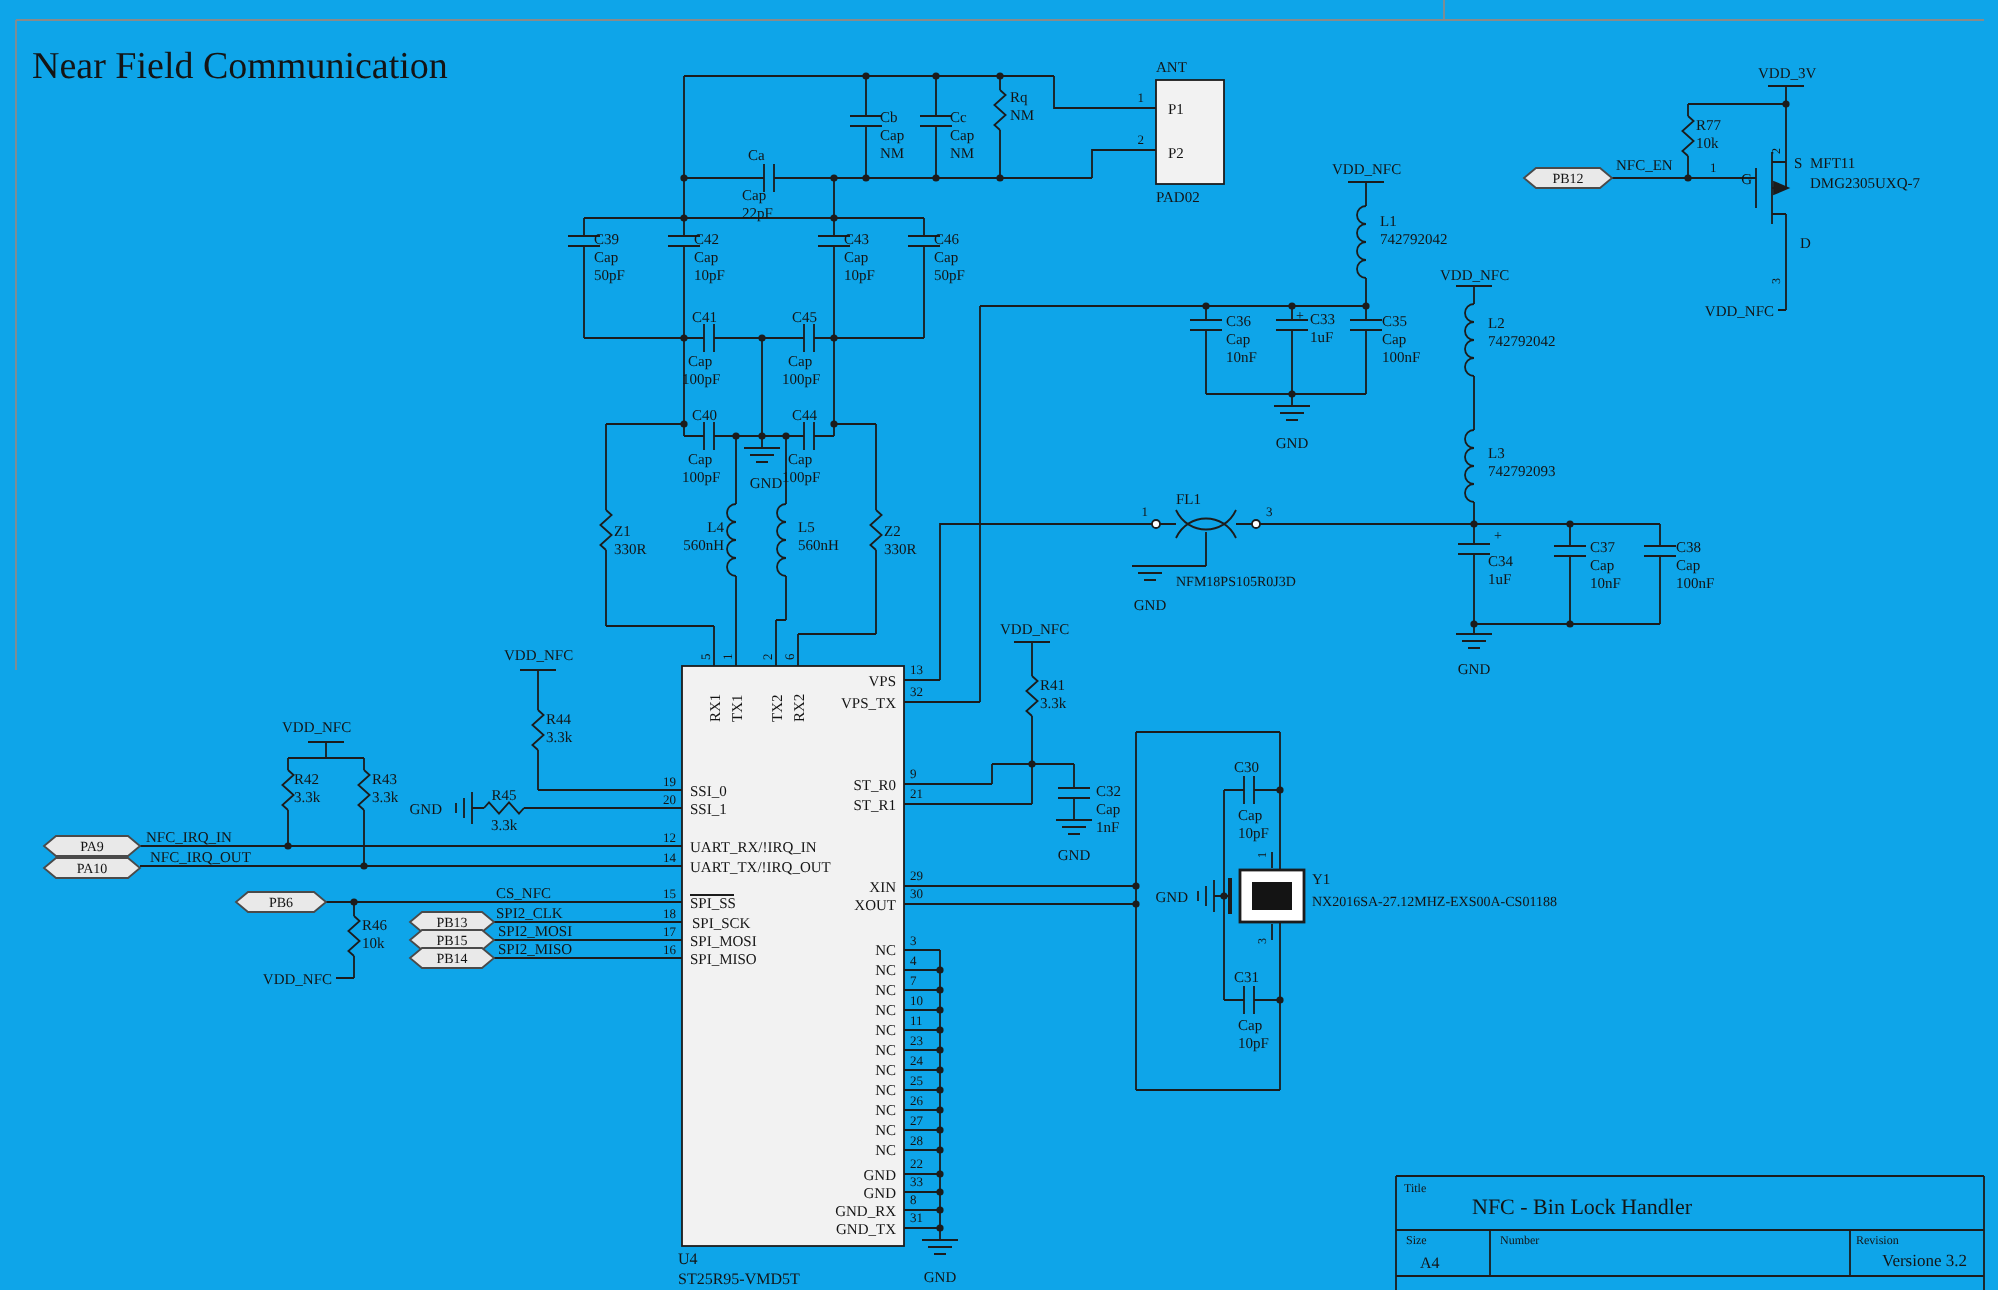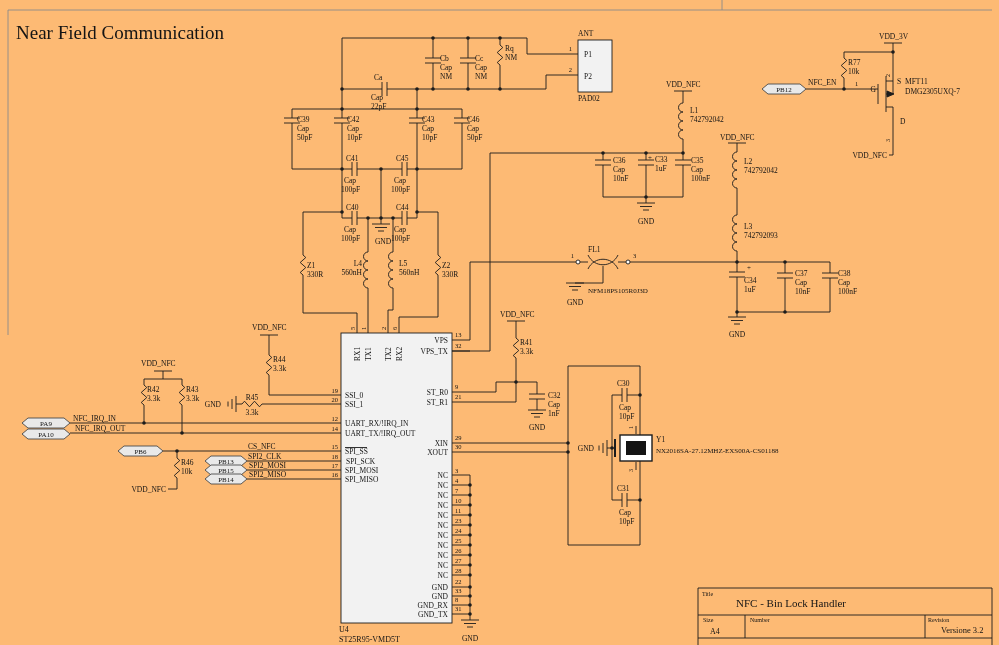--- a/index.html
+++ b/index.html
@@ -1,16 +1,16 @@
 <!DOCTYPE html>
 <html><head>
 <meta charset="utf-8">
 <style>
   html,body{margin:0;padding:0;background:#fff}
-  .sheet{position:relative;width:999px;height:645px;background:#fdba74;overflow:hidden}
+  .sheet{position:relative;width:999px;height:645px;background:#0ea5e9;overflow:hidden}
   svg text{font-family:"Liberation Serif",serif;fill:#141414;font-size:7.5px}
   .f19{font-size:19px}.f11{font-size:11px}.f85{font-size:8.5px}.f8{font-size:8px}
   .f7{font-size:7px}.f65{font-size:6.5px}.f6{font-size:6px}
   .ae{text-anchor:end}.am{text-anchor:middle}
   .s{stroke:#1c1c1c;stroke-width:.9;fill:none}
   .sg{stroke:#8a8a8a;stroke-width:.9;fill:none}
   .dot{fill:#1c1c1c}
   .port{fill:#e9e9e9;stroke:#4a4a4a;stroke-width:.9}
   .box{fill:#f2f2f2;stroke:#1c1c1c;stroke-width:.9}
 </style>

